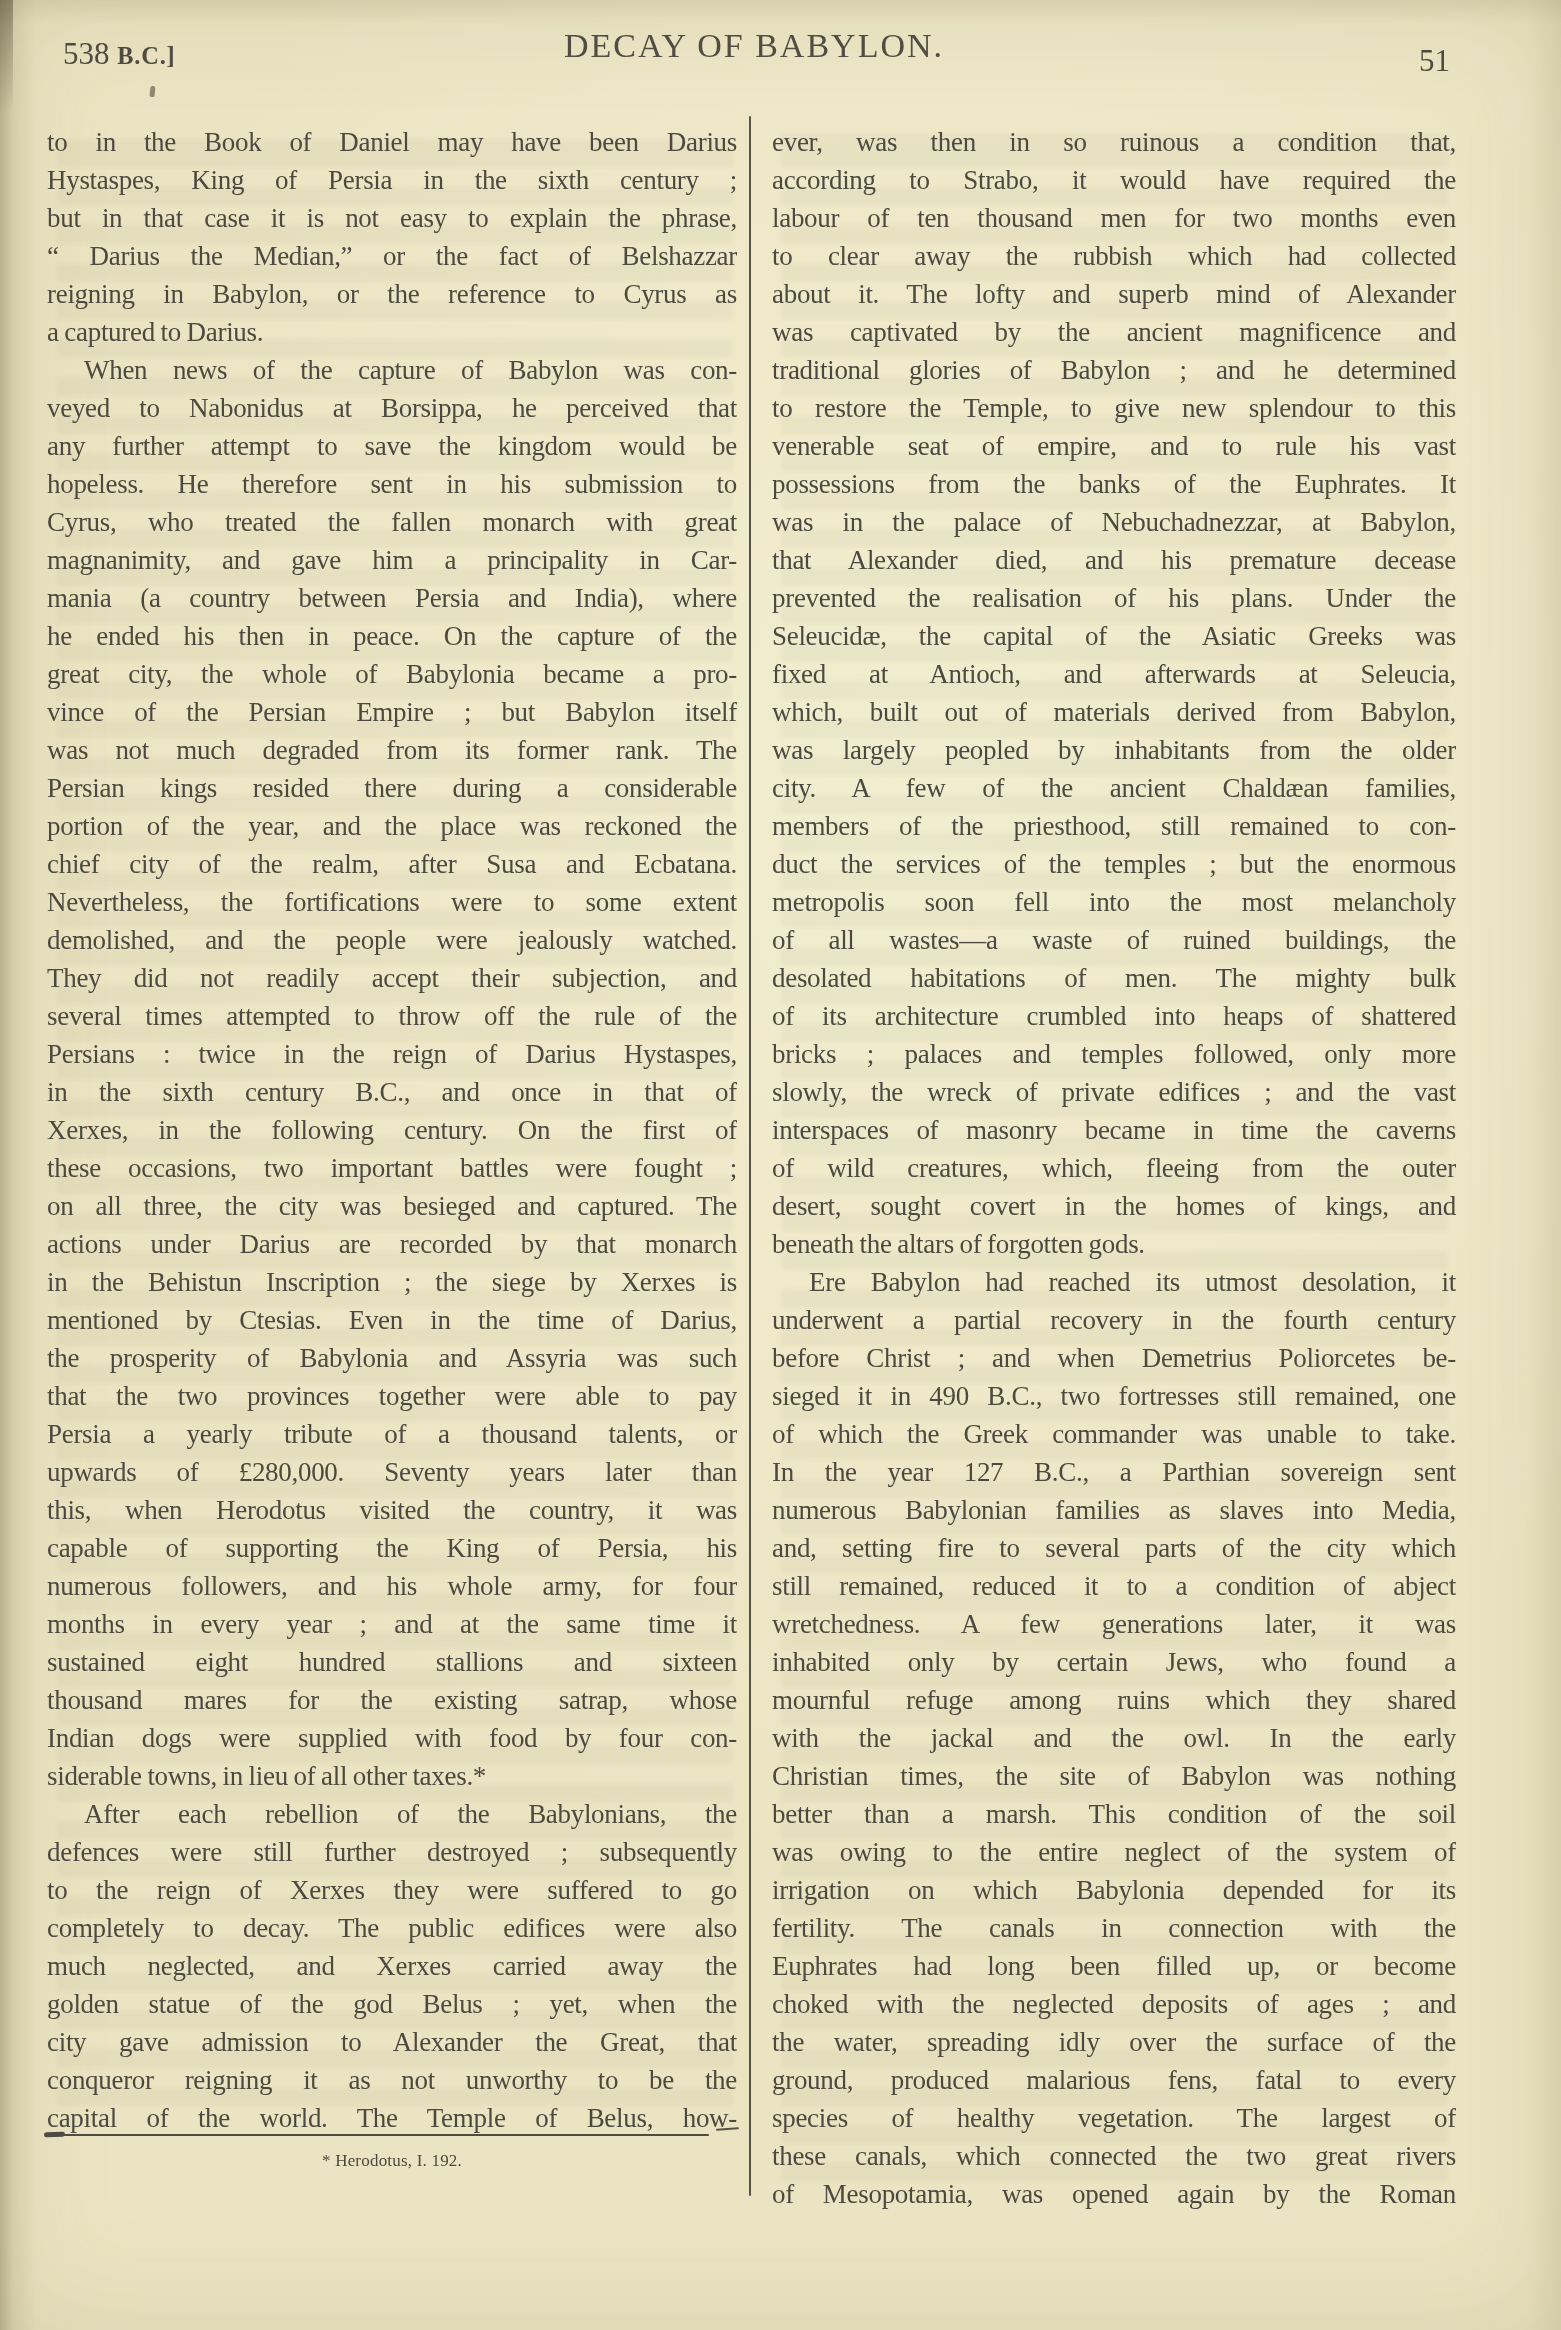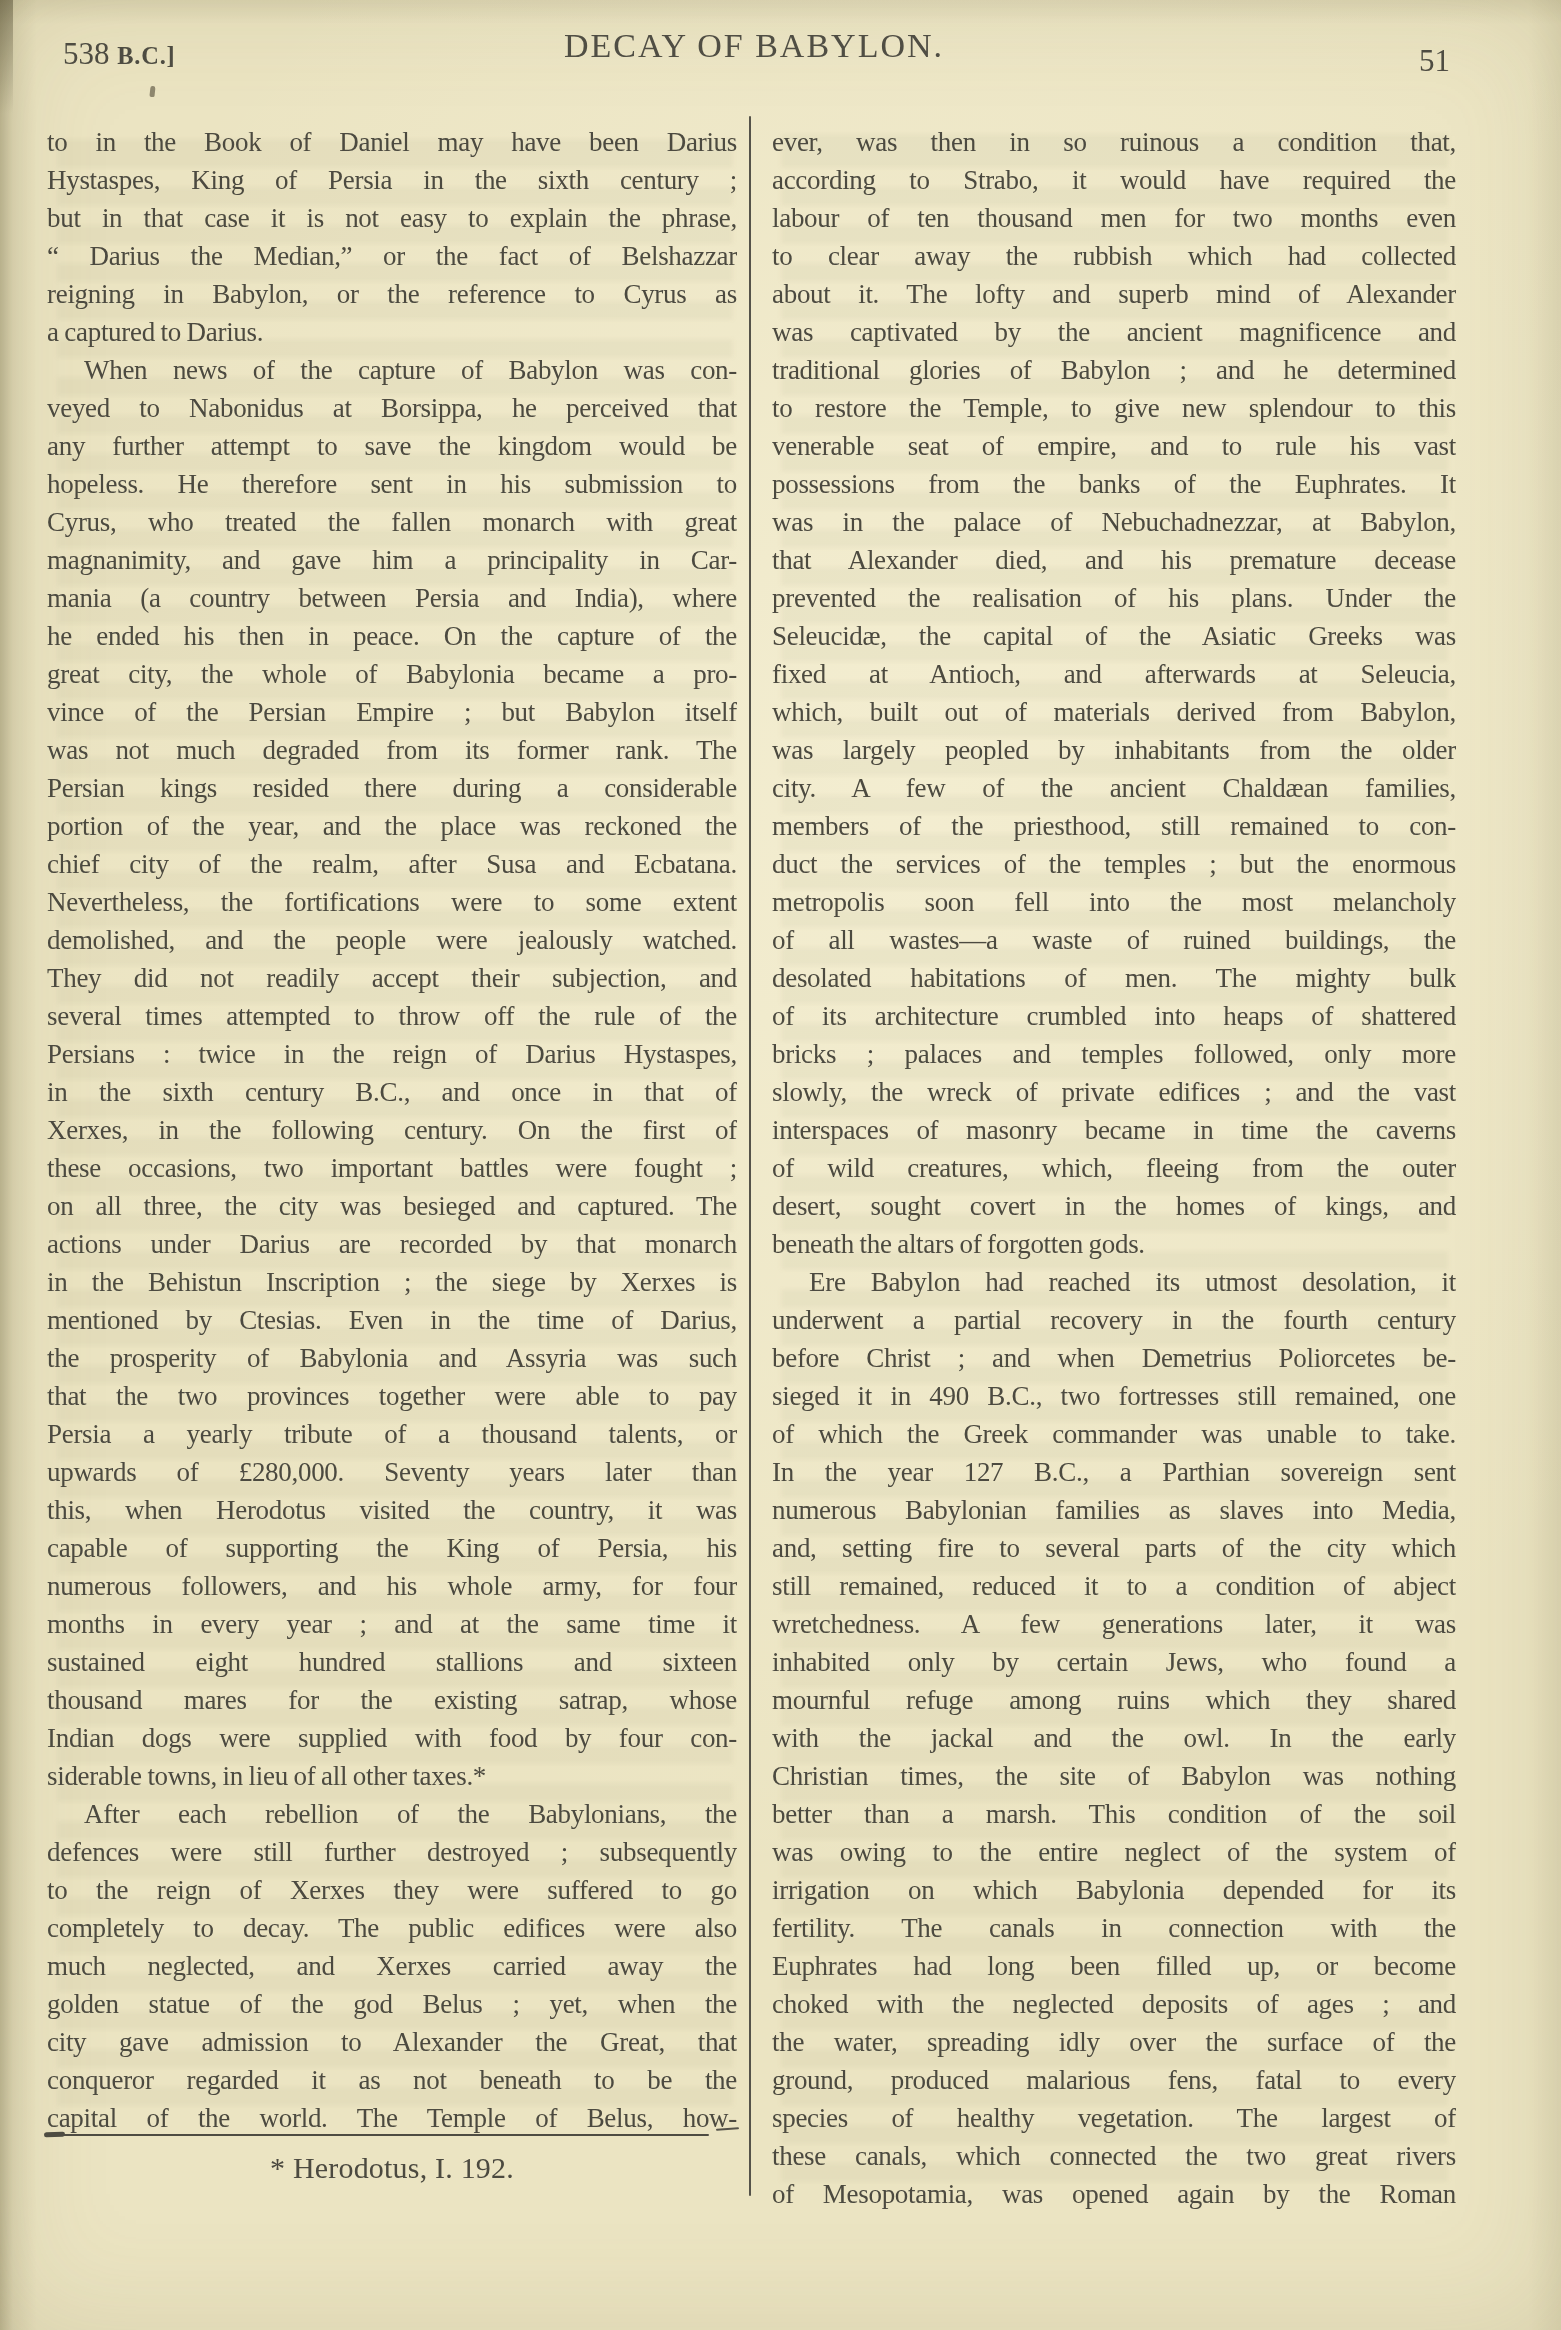--- a/index.html
+++ b/index.html
@@ -84,21 +84,21 @@
   .footnote-rule::before {
     content:""; position:absolute; left:-1.6px; top:-1.6px; width:21px; height:4.9px;
     background:#4e4c42; border-radius:2.4px; transform:rotate(-2deg);
   }
   .footnote-dash {
     position:absolute; left:716px; top:2128px; width:23px; height:2.4px;
     background:#55534a; border-radius:1.6px; transform:rotate(-4deg);
   }
   .footnote {
     position:absolute; left:47px; top:2151px; width:690px;
-    text-align:center; font-size:30px; letter-spacing:0.2px; color:#4c4a40;
+    text-align:center; font-size:17px; letter-spacing:0.2px; color:#4c4a40;
   }
 </style>
 </head>
 <body>
 
 <div class="page">
 
   <div class="hdr-date">
     <span>538</span>
     <span class="era">B.C.]</span>
@@ -160,21 +160,21 @@
         <div class="line flush">siderable towns, in lieu of all other taxes.*</div>
       </div>
       <div class="para indent">
         <div class="line">After each rebellion of the Babylonians, the</div>
         <div class="line">defences were still further destroyed ; subsequently</div>
         <div class="line">to the reign of Xerxes they were suffered to go</div>
         <div class="line">completely to decay. The public edifices were also</div>
         <div class="line">much neglected, and Xerxes carried away the</div>
         <div class="line">golden statue of the god Belus ; yet, when the</div>
         <div class="line">city gave admission to Alexander the Great, that</div>
-        <div class="line">conqueror regarded it as not beneath to be the</div>
+        <div class="line">conqueror reigning it as not unworthy to be the</div>
         <div class="line">capital of the world. The Temple of Belus, how-</div>
       </div>
     </section>
 
   <div class="col-divider"></div>
 
   <section class="col col-right">
       <div class="para">
         <div class="line">ever, was then in so ruinous a condition that,</div>
         <div class="line">according to Strabo, it would have required the</div>

